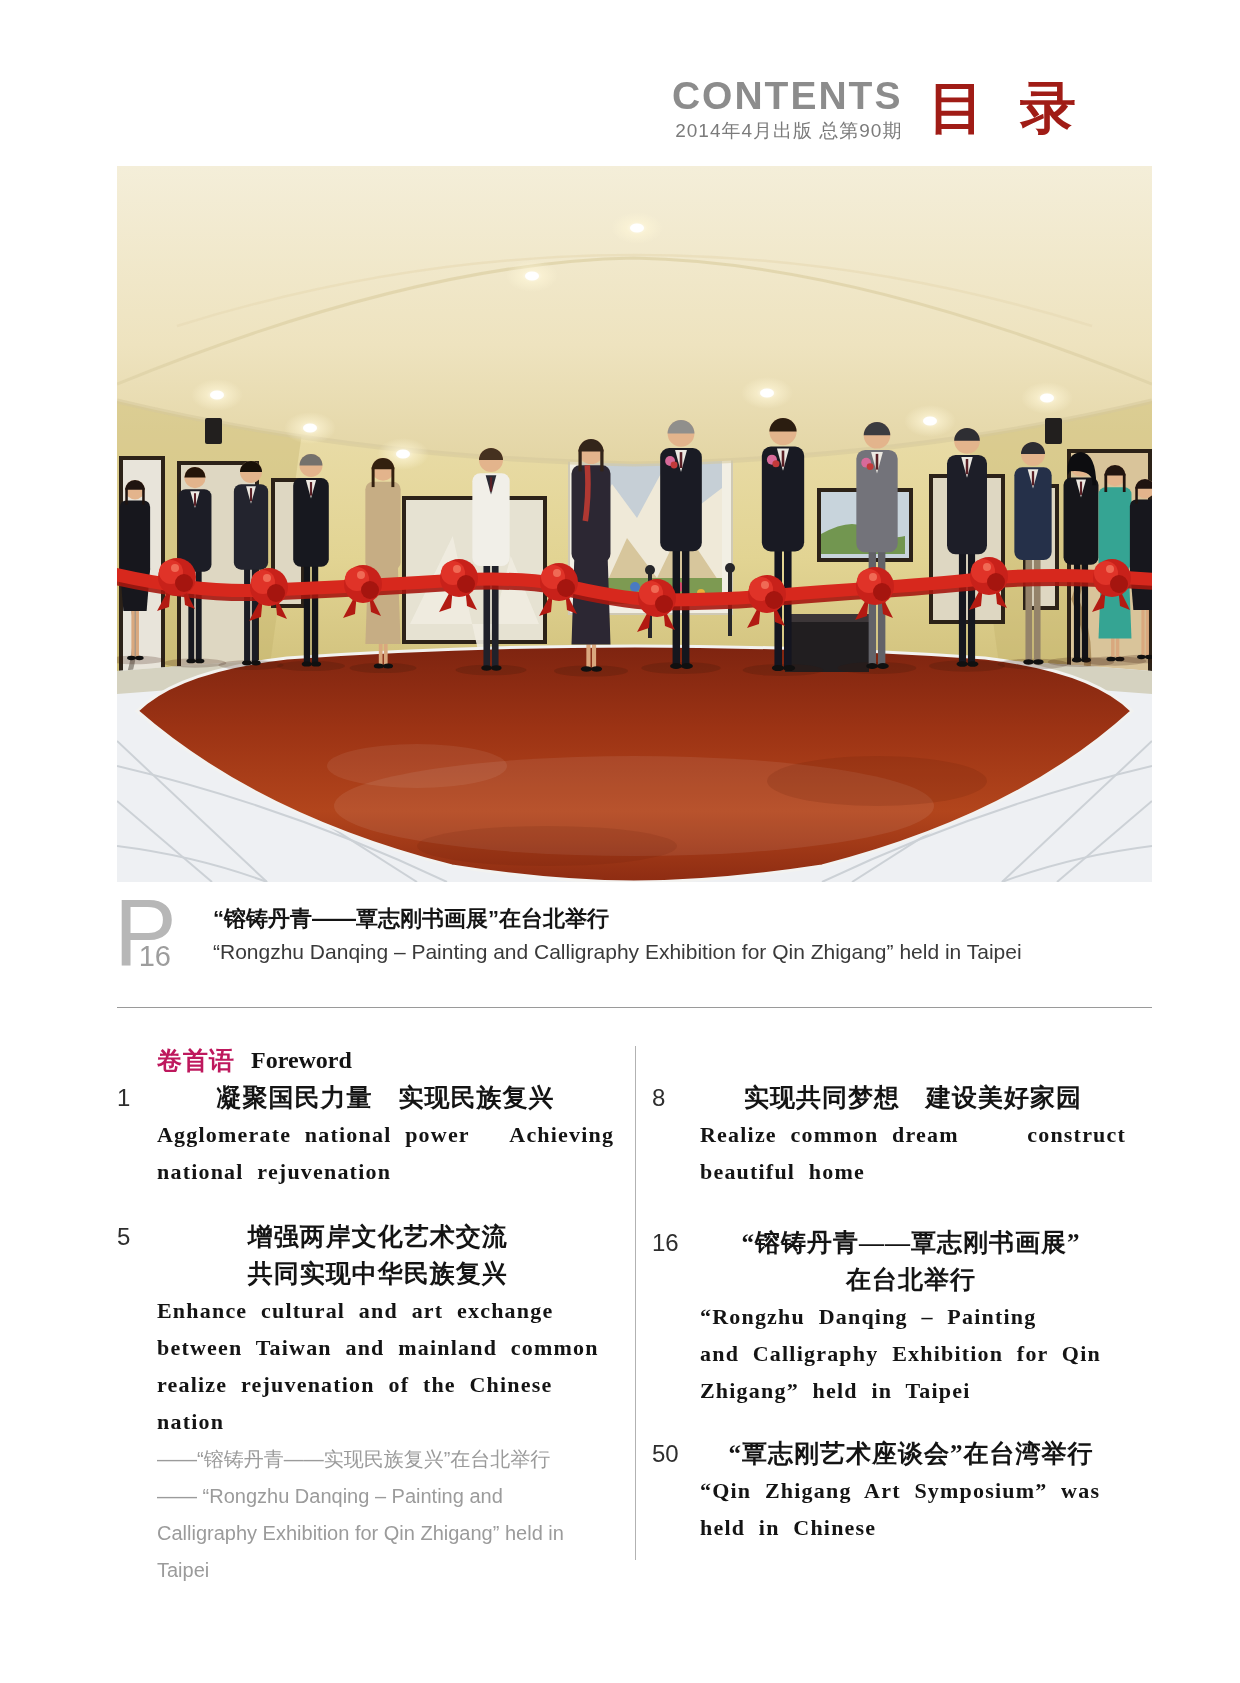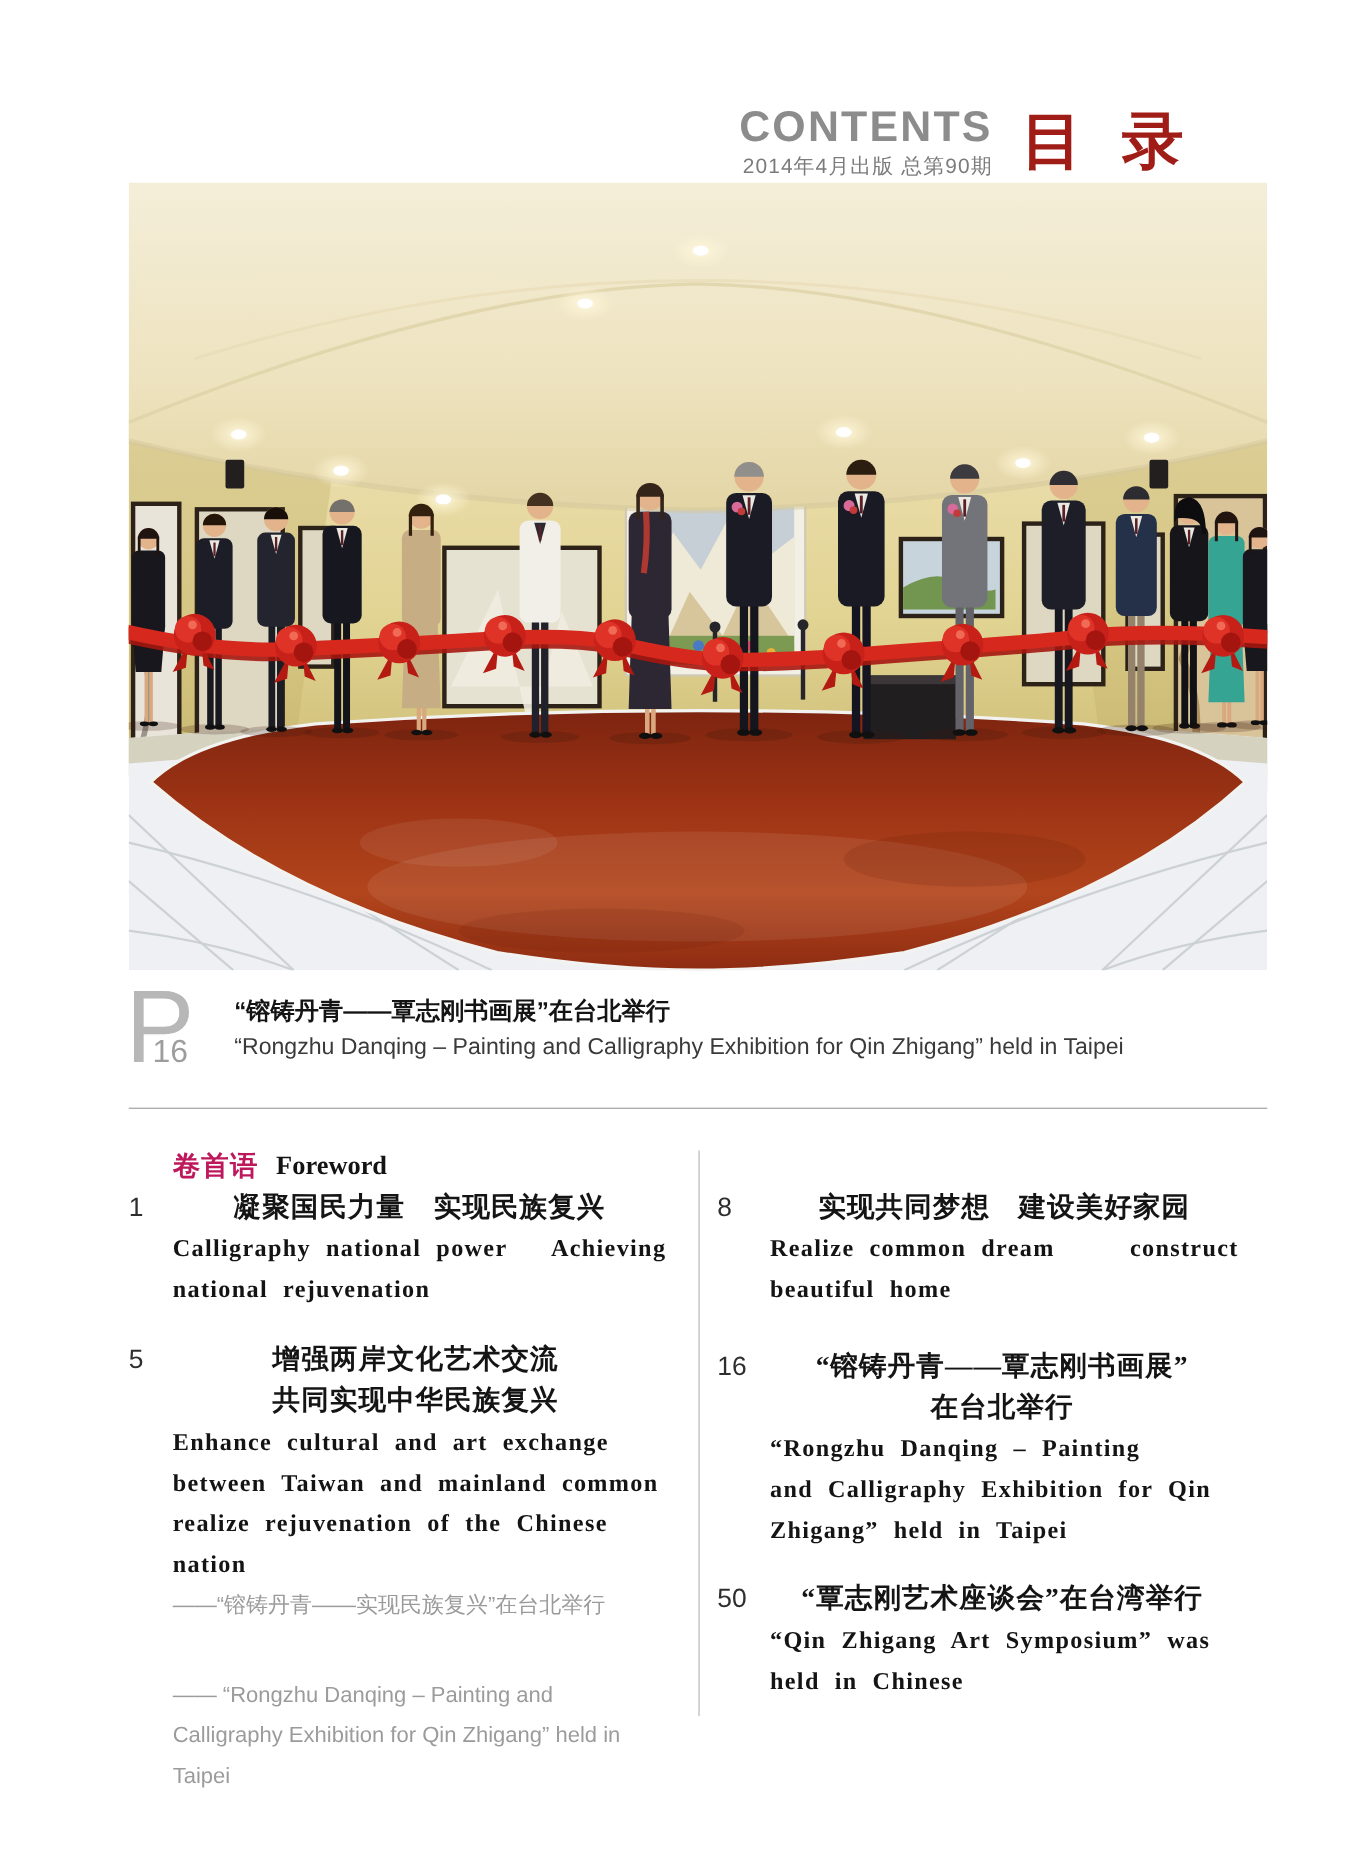--- a/index.html
+++ b/index.html
@@ -1,21 +1,21 @@
 <!DOCTYPE html>
 <html><head>
 <meta charset="utf-8">
 <style>
   html,body{margin:0;padding:0;background:#fff;}
   .page{position:relative;width:1240px;height:1683px;background:#ffffff;overflow:hidden;
         font-family:"Liberation Sans","DejaVu Sans",sans-serif;}
 
   
   .header{position:absolute;top:76px;left:0;width:1086px;display:flex;justify-content:flex-end;
-          align-items:flex-start;gap:26px;margin-top:20px;}
+          align-items:flex-start;gap:26px;}
   .hdr-left{display:flex;flex-direction:column;align-items:flex-end;}
   .contents-title{font-size:39px;font-weight:bold;color:#8c8c8c;letter-spacing:2px;line-height:40px;}
   .issue-info{font-size:19px;color:#7b7b7b;margin-top:2px;letter-spacing:1px;}
   .cn-title{font-size:56px;font-weight:bold;color:#a01c16;line-height:64px;letter-spacing:10px;
             font-family:"Liberation Sans","DejaVu Sans",sans-serif;}
 
   
   .photo{position:absolute;left:117px;top:166px;width:1035px;height:716px;}
   .photo svg{display:block;}
 
@@ -40,21 +40,21 @@
                    font-size:24px;color:#131313;line-height:37px;margin-left:16px;}
   .entry{display:flex;}
   .num{width:40px;flex:none;font-size:24px;color:#2e2e2e;line-height:37px;}
   .toc-right .num{width:48px;}
   .etext{flex:1;}
   .zh-title{font-family:"Liberation Serif","DejaVu Serif",serif;font-weight:bold;font-size:25px;
             color:#141414;line-height:37px;letter-spacing:1px;white-space:pre;text-align:center;}
   .en-title{font-family:"Liberation Serif","DejaVu Serif",serif;font-weight:bold;font-size:22px;
             color:#141414;line-height:37px;word-spacing:7px;letter-spacing:1.2px;white-space:pre;}
   .sub-cn{font-size:20px;color:#9b9b9b;line-height:38px;white-space:pre;}
-  .sub-en{font-size:20px;color:#9b9b9b;line-height:37px;white-space:pre;margin-top:45px;}
+  .sub-en{font-size:20px;color:#9b9b9b;line-height:37px;white-space:pre;}
   .gap28{margin-top:28px;} .gap34{margin-top:34px;} .gap26{margin-top:26px;}
 </style>
 </head>
 <body>
 
 <div class="page">
 
   <div class="header">
     <div class="hdr-left">
       <div class="contents-title">CONTENTS</div>
@@ -489,21 +489,21 @@
   <div class="toc-left">
     <div class="section">
       <span class="zh-lab">卷首语</span>
       <span class="en-lab">Foreword</span>
     </div>
 
     <div class="entry">
       <div class="num">1</div>
       <div class="etext">
         <div class="zh-title">凝聚国民力量　实现民族复兴</div>
-        <div class="en-title">Calligraphy national power   Achieving
+        <div class="en-title">Agglomerate national power   Achieving
 national rejuvenation</div>
       </div>
     </div>
 
     <div class="entry gap28">
       <div class="num">5</div>
       <div class="etext">
         <div class="zh-title">增强两岸文化艺术交流
 共同实现中华民族复兴</div>
         <div class="en-title">Enhance cultural and art exchange

